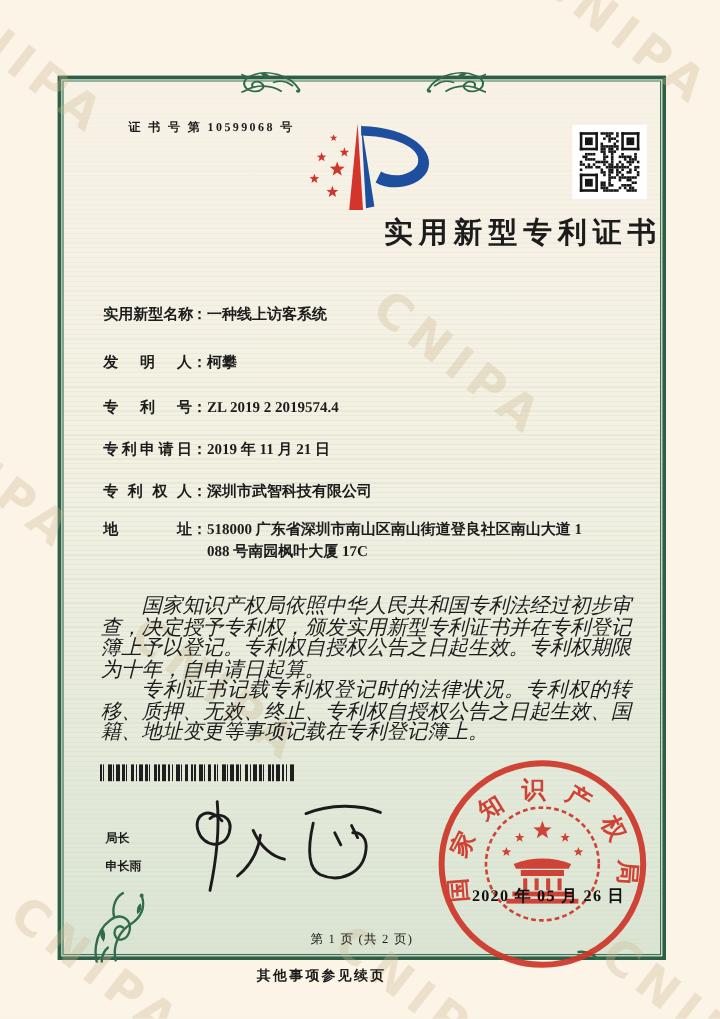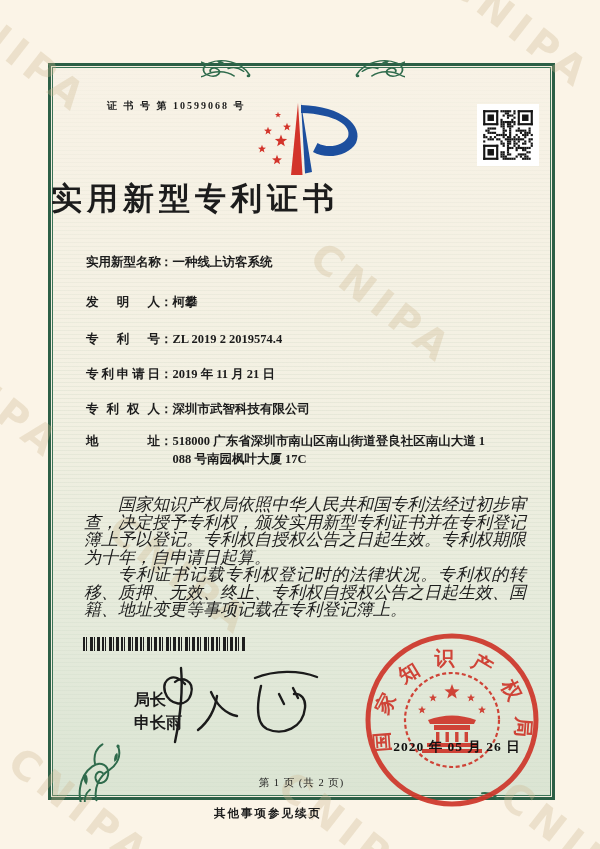--- a/index.html
+++ b/index.html
@@ -43,22 +43,22 @@
   .frame > * { position:absolute; z-index:2; }
 
   .cert-no { left:56px; top:33px; font-size:10px; font-weight:bold; letter-spacing:2px; }
 
   .logo { left:190px; top:27px; width:152px; height:88px; }
   .qr-wrap { left:426px; top:38px; width:62px; height:62px; background:#fff; padding:4px; }
   .qr-wrap svg { width:54px; height:54px; display:block; }
 
   .title {
     left:0; top:112px; width:100%;
-    text-align:left;
-    font-size:31px; font-weight:bold;
+    text-align:right;
+    font-size:24px; font-weight:bold;
     letter-spacing:5px;
   }
 
   .row { left:35px; width:460px; font-size:12.5px; font-weight:bold; line-height:18px; white-space:nowrap; }
   .lbl { display:inline-block; width:74px; text-align:justify; text-align-last:justify; vertical-align:top; }
   .colon { display:inline-block; vertical-align:top; }
   .val { margin-left:0; vertical-align:top; }
   .addr { display:inline-block; white-space:normal; width:350px; }
   .addr span { display:block; }
   .pair2 { position:absolute; left:258px; top:0; }
@@ -71,21 +71,21 @@
     left:32px; top:571px; width:162px; height:14px;
     background:repeating-linear-gradient(90deg,
       #1e1e1e 0 2px, transparent 2px 3px,
       #1e1e1e 3px 4px, transparent 4px 7px,
       #1e1e1e 7px 10px, transparent 10px 11px,
       #1e1e1e 11px 12px, transparent 12px 14px,
       #1e1e1e 14px 17px, transparent 17px 19px);
   }
 
   .issuer { left:37px; top:622px; font-family:"Liberation Sans","DejaVu Sans",sans-serif;
-            font-size:16px; font-weight:bold; line-height:23px;margin-left:46px; }
+            font-size:10px; font-weight:bold; line-height:23px; }
   .signature { left:100px; top:598px; width:180px; height:85px; }
 
   .seal { left:310px; top:563px; width:182px; height:182px; opacity:0.92; }
   .seal-date { left:318px; top:672px; width:176px; text-align:center;
                font-size:13.5px; font-weight:bold; letter-spacing:1px; color:#111; z-index:3; }
 
   .page-info { left:0; top:710px; width:100%; text-align:center; font-size:10.5px; font-weight:normal; letter-spacing:1px; }
 
   .footer-note { position:absolute; left:0; top:806px; width:536px; text-align:center;
                  font-size:11.5px; font-weight:bold; letter-spacing:2px; z-index:2; }

